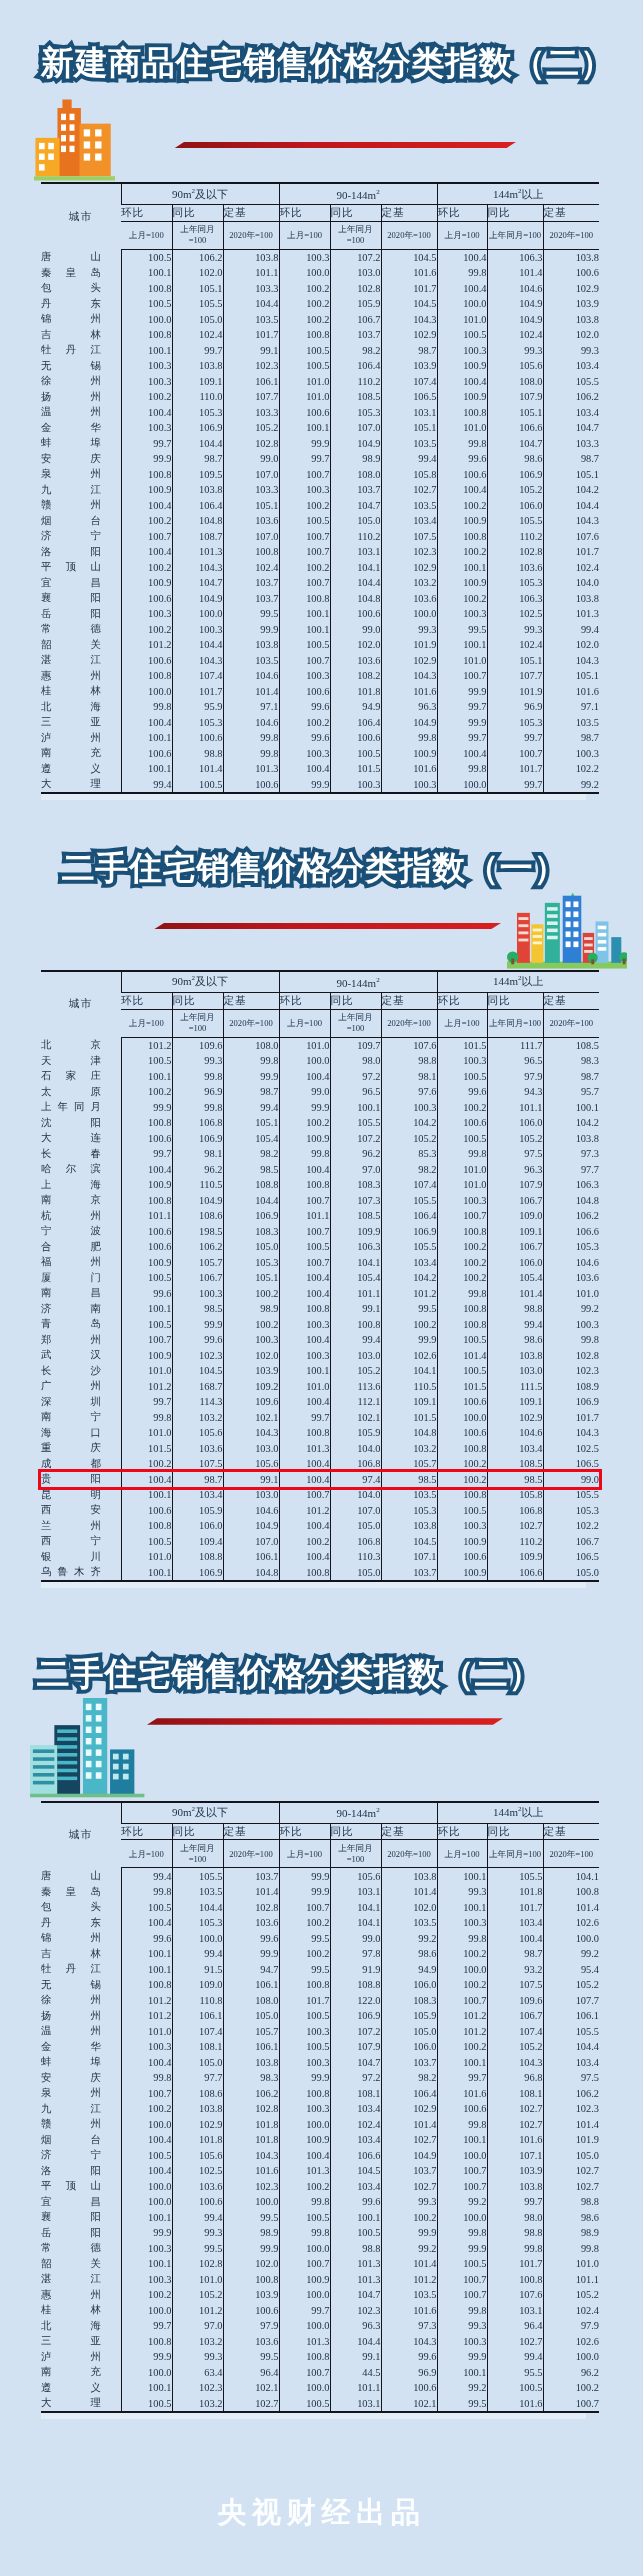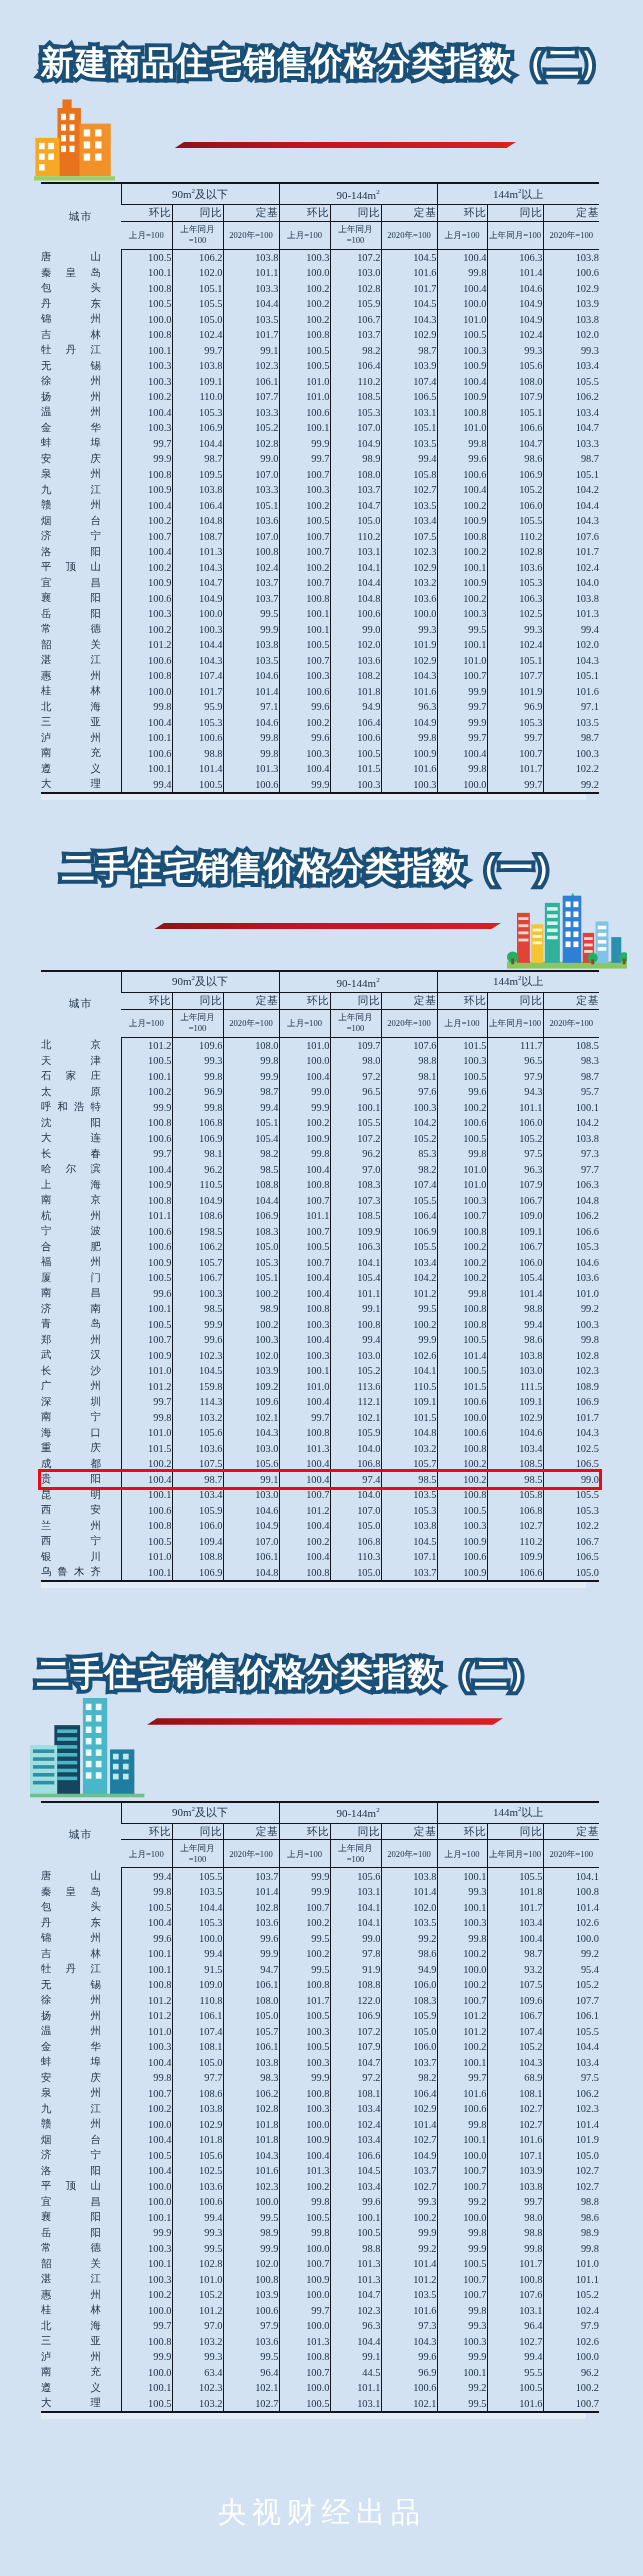--- a/index.html
+++ b/index.html
@@ -46,32 +46,32 @@
     border-top:2.5px solid #14141c;border-bottom:2.5px solid #14141c;
     background:transparent;
   }
   table.idx th,table.idx td{padding:0;font-weight:normal;}
   table.idx th{border-left:0.7px solid #14141c;}
   table.idx td{border-left:0.7px solid #14141c;}
   table.idx th:first-child,table.idx td:first-child{border-left:none;}
   th.city-h{font-size:10.7px;height:63px;vertical-align:middle;text-align:center;letter-spacing:1.4px;}
   th.group{font-size:11px;height:20px;border-bottom:0.7px solid #14141c;text-align:center;}
   th.group sup{font-size:7.1px;}
-  th.sub{font-size:10.7px;height:15.7px;border-bottom:0.7px solid #14141c;text-align:right;letter-spacing:0.7px;}
+  th.sub{font-size:10.7px;height:15.7px;border-bottom:0.7px solid #14141c;text-align:left;letter-spacing:0.7px;}
   th.unit{font-size:8.6px;height:27px;text-align:center;vertical-align:middle;line-height:1.25;}
   table.idx thead tr:last-child th{border-bottom:1.8px solid #14141c;}
   td.city{height:15.5px;text-align:left;padding-left:7.1px;}
   .cityname{display:inline-block;width:60px;text-align:justify;text-align-last:justify;font-size:10.4px;letter-spacing:0;}
   td.val{height:15.5px;text-align:right;padding-right:10.7px;font-size:10.4px;}
   tr.highlight{outline:3.6px solid #ee0717;outline-offset:0.7px;}
   .table-shadow{width:545px;margin-left:41px;height:5.7px;background:rgba(255,255,255,.38);}
   
   .footer{
     margin-top:74px;text-align:center;
-    font-size:29px;font-weight:normal;color:#fdfeff;letter-spacing:5.7px;
+    font-size:29px;font-weight:bold;color:#fdfeff;letter-spacing:5.7px;
   }
 </style>
 </head>
 <body>
 
 <div class="big-title t1">
   <span class="layer title-stroke">新建商品住宅销售价格分类指数（二）</span>
   <span class="layer title-fill">新建商品住宅销售价格分类指数（二）</span>
 </div>
 <div class="band band-1">
@@ -732,21 +732,21 @@
         <td class="val">96.9</td>
         <td class="val">98.7</td>
         <td class="val">99.0</td>
         <td class="val">96.5</td>
         <td class="val">97.6</td>
         <td class="val">99.6</td>
         <td class="val">94.3</td>
         <td class="val">95.7</td>
       </tr>
       <tr>
-        <td class="city"><span class="cityname">呼和浩特</span></td>
+        <td class="city"><span class="cityname">上年同月</span></td>
         <td class="val">99.9</td>
         <td class="val">99.8</td>
         <td class="val">99.4</td>
         <td class="val">99.9</td>
         <td class="val">100.1</td>
         <td class="val">100.3</td>
         <td class="val">100.2</td>
         <td class="val">101.1</td>
         <td class="val">100.1</td>
       </tr>
@@ -950,21 +950,21 @@
         <td class="val">100.1</td>
         <td class="val">105.2</td>
         <td class="val">104.1</td>
         <td class="val">100.5</td>
         <td class="val">103.0</td>
         <td class="val">102.3</td>
       </tr>
       <tr>
         <td class="city"><span class="cityname">广州</span></td>
         <td class="val">101.2</td>
-        <td class="val">159.8</td>
+        <td class="val">168.7</td>
         <td class="val">109.2</td>
         <td class="val">101.0</td>
         <td class="val">113.6</td>
         <td class="val">110.5</td>
         <td class="val">101.5</td>
         <td class="val">111.5</td>
         <td class="val">108.9</td>
       </tr>
       <tr>
         <td class="city"><span class="cityname">深圳</span></td>
@@ -1372,21 +1372,21 @@
       </tr>
       <tr>
         <td class="city"><span class="cityname">安庆</span></td>
         <td class="val">99.8</td>
         <td class="val">97.7</td>
         <td class="val">98.3</td>
         <td class="val">99.9</td>
         <td class="val">97.2</td>
         <td class="val">98.2</td>
         <td class="val">99.7</td>
-        <td class="val">68.9</td>
+        <td class="val">96.8</td>
         <td class="val">97.5</td>
       </tr>
       <tr>
         <td class="city"><span class="cityname">泉州</span></td>
         <td class="val">100.7</td>
         <td class="val">108.6</td>
         <td class="val">106.2</td>
         <td class="val">100.8</td>
         <td class="val">108.1</td>
         <td class="val">106.4</td>

